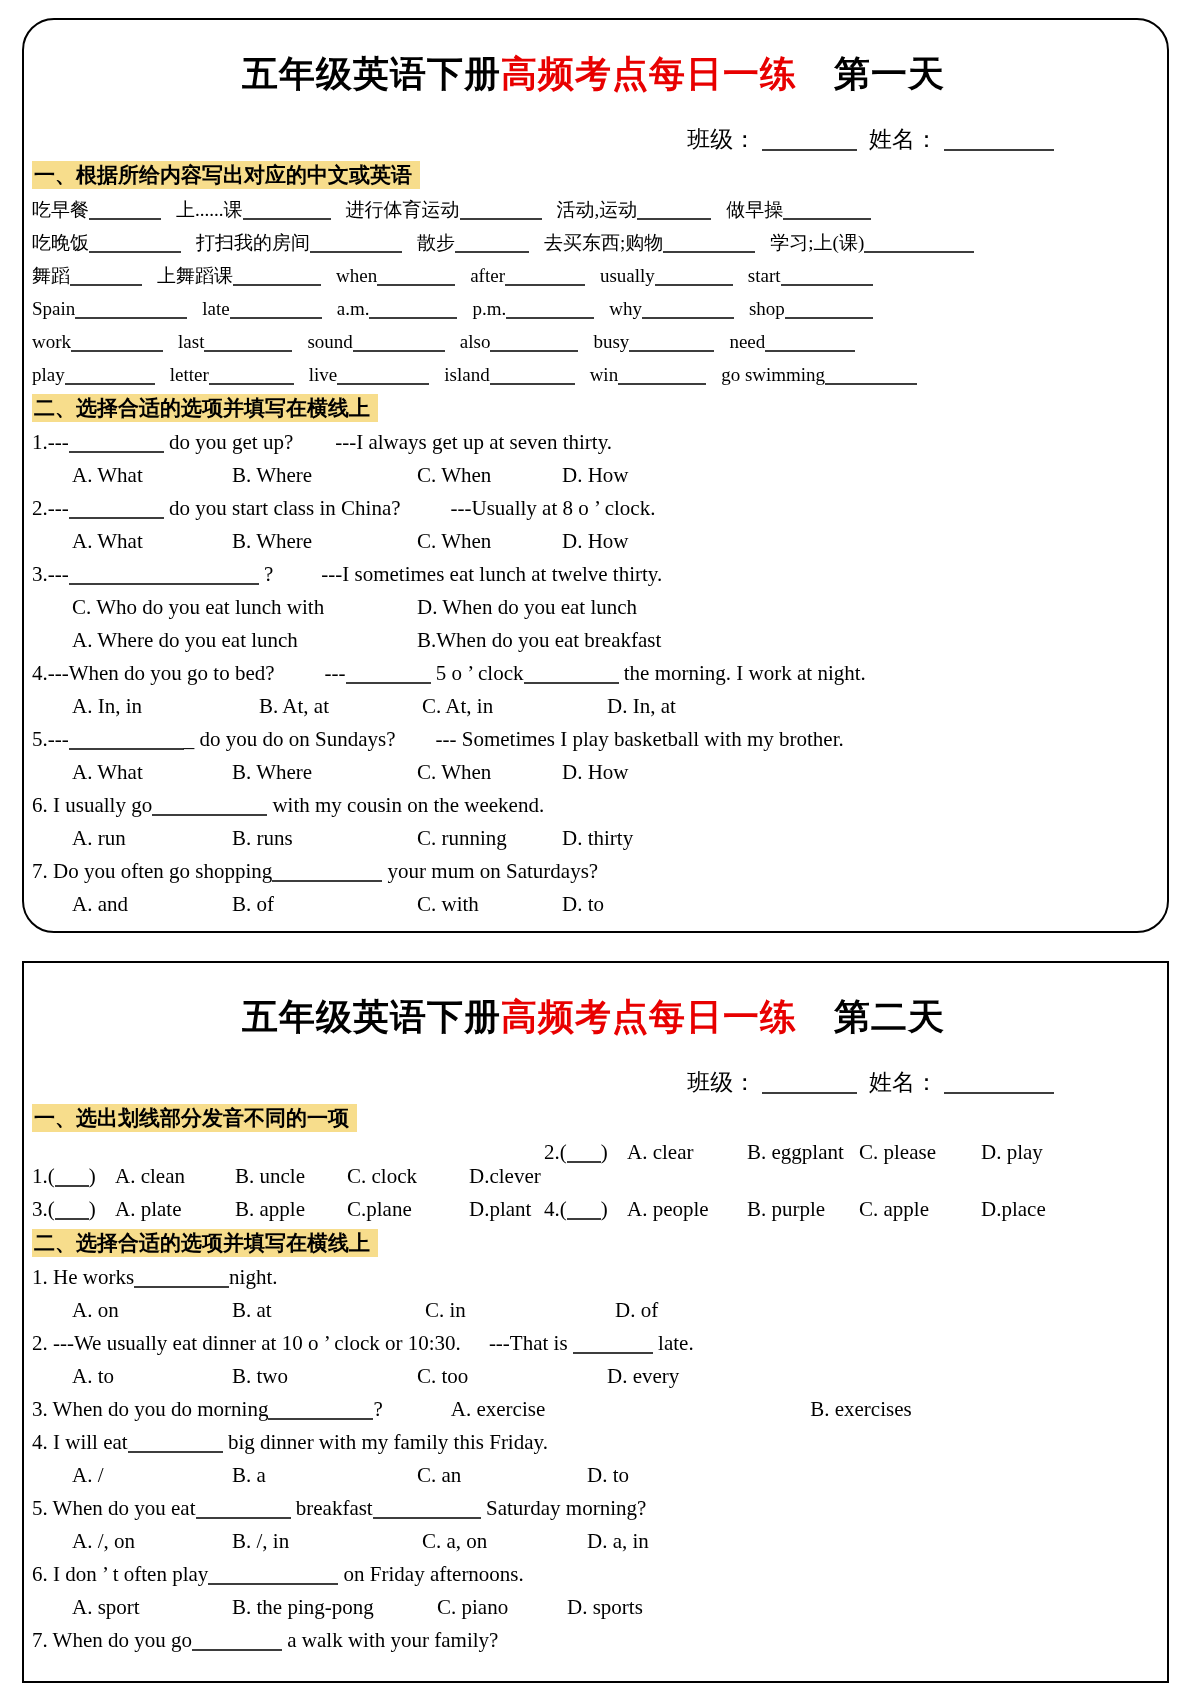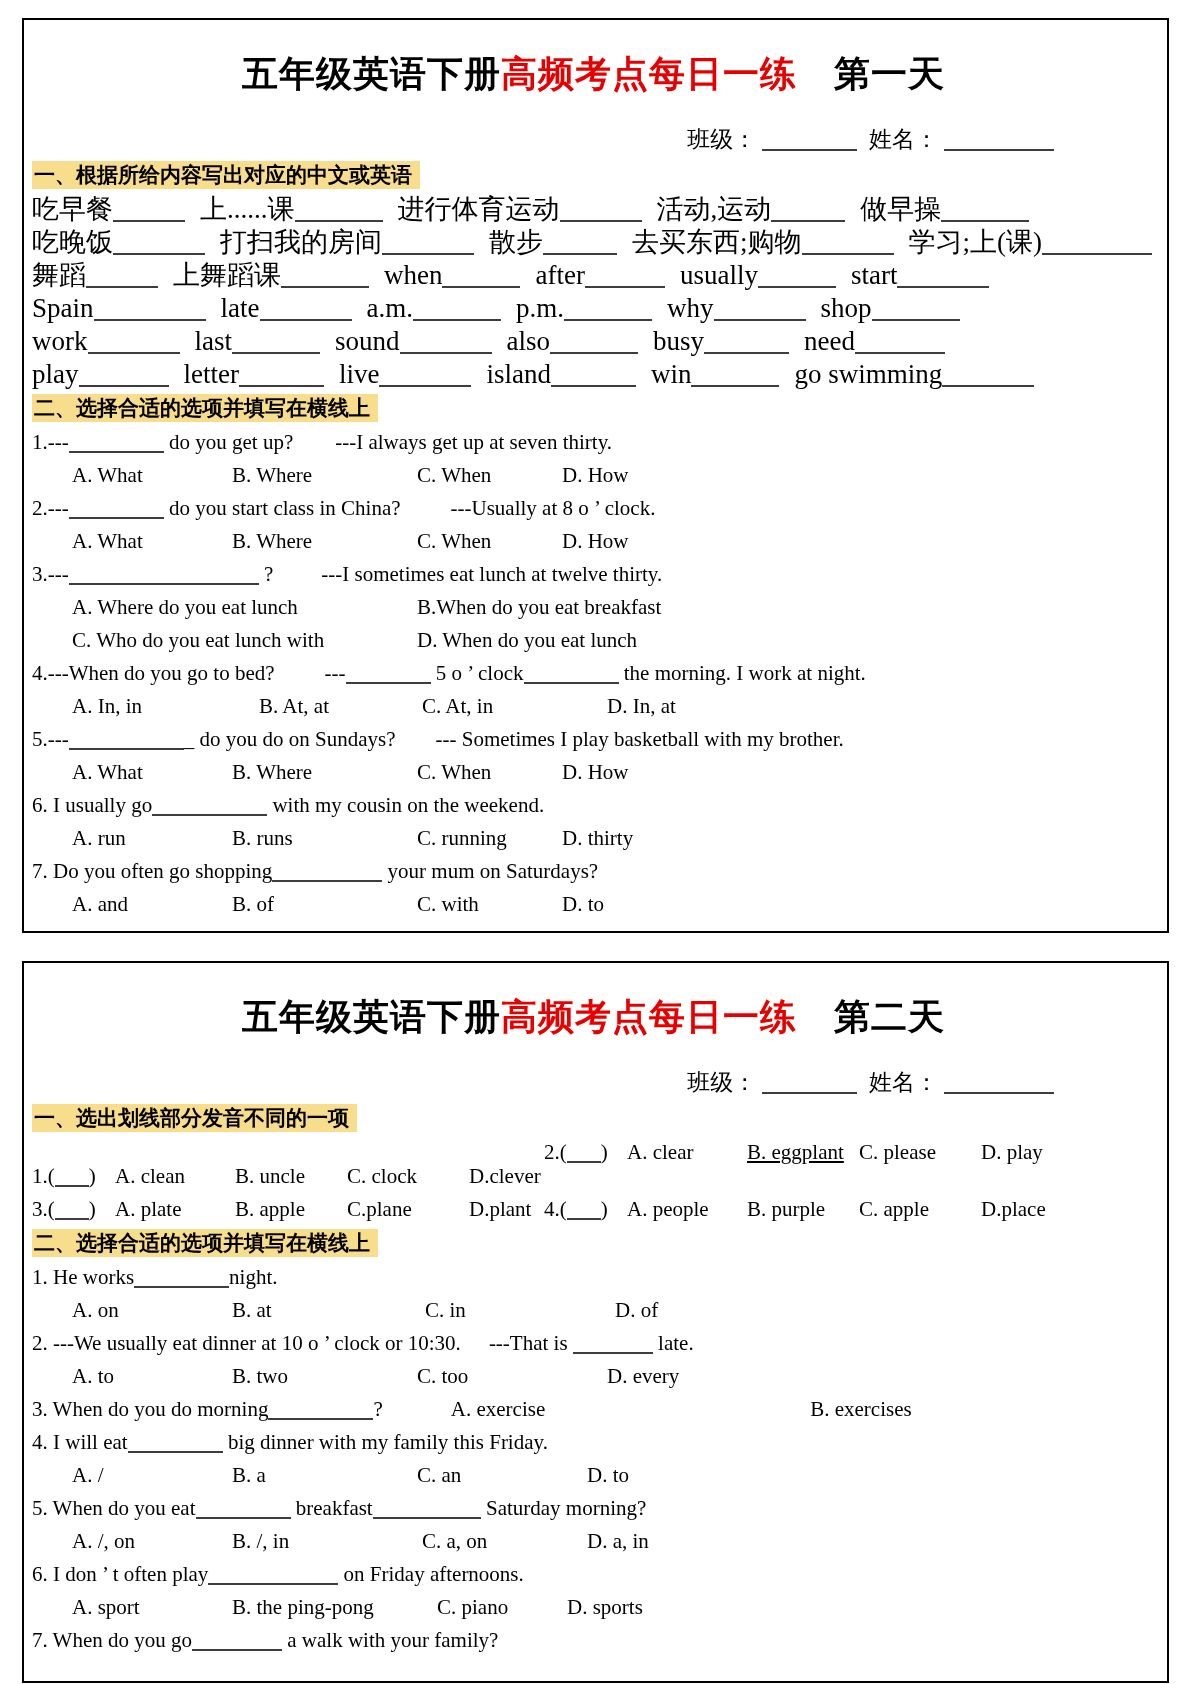--- a/index.html
+++ b/index.html
@@ -1,27 +1,27 @@
 <!DOCTYPE html>
 <html><head>
 <meta charset="utf-8">
 <style>
   html,body{margin:0;padding:0;background:#ffffff;}
   body{width:1191px;height:1684px;font-family:"Liberation Serif",serif;color:#000;overflow:hidden;}
   .page{padding:18px 22px;}
   .sheet{border:2px solid #000;padding:6px 12px 10px 8px;background:#fff;box-sizing:border-box;}
-  .sheet-day1{margin-bottom:28px;min-height:878px;}
+  .sheet-day1{margin-bottom:28px;min-height:878px;border-radius:32px;}
   .sheet-day2{min-height:722px;}
   .title{text-align:center;font-size:36px;font-weight:700;line-height:48px;letter-spacing:1px;white-space:nowrap;}
   .title .red{color:#e80000;}
   .idline{text-align:right;padding-right:95px;font-size:23px;line-height:36px;white-space:nowrap;}
   .idline .blank{margin:0 6px;}
   .sechead{font-size:21px;font-weight:700;line-height:33px;margin:1px 0;white-space:nowrap;}
   .hl{background:#f7dd8c;padding:2px 8px 2px 2px;}
-  .vrow{font-size:27px;line-height:33px;white-space:nowrap;}
+  .vrow{font-size:19px;line-height:33px;white-space:nowrap;}
   .vitem{margin-right:15px;}
   .blank{display:inline-block;border-bottom:2px solid #3d3d3d;height:14px;vertical-align:-4px;}
   .sp{display:inline-block;height:1px;}
   .stem,.opts{font-size:21px;line-height:33px;white-space:nowrap;}
   .opts{padding-left:40px;}
   .opt{display:inline-block;}
   .phrow{display:flex;font-size:21px;line-height:33px;white-space:nowrap;}
   .pgroup{flex:0 0 512px;}
   .pgroup .opt{margin-right:0;}
   .pgroup .first-opt{margin-left:14px;}
@@ -51,22 +51,22 @@
         <div class="question">
           <div class="stem"><span class="t">1.---</span><span class="blank" style="width: 95px;"></span><span class="t"> do you get up?</span><span class="sp" style="width: 42px;"></span><span class="t">---I always get up at seven thirty.</span></div>
           <div class="opts"><span class="opt" style="min-width: 160px;">A. What</span><span class="opt" style="min-width: 185px;">B. Where</span><span class="opt" style="min-width: 145px;">C. When</span><span class="opt">D. How</span></div>
         </div>
         <div class="question">
           <div class="stem"><span class="t">2.---</span><span class="blank" style="width: 95px;"></span><span class="t"> do you start class in China?</span><span class="sp" style="width: 50px;"></span><span class="t">---Usually at 8 o ’ clock.</span></div>
           <div class="opts"><span class="opt" style="min-width: 160px;">A. What</span><span class="opt" style="min-width: 185px;">B. Where</span><span class="opt" style="min-width: 145px;">C. When</span><span class="opt">D. How</span></div>
         </div>
         <div class="question">
           <div class="stem"><span class="t">3.---</span><span class="blank" style="width: 190px;"></span><span class="t"> ?</span><span class="sp" style="width: 48px;"></span><span class="t">---I sometimes eat lunch at twelve thirty.</span></div>
+          <div class="opts"><span class="opt" style="min-width: 345px;">C. Who do you eat lunch with</span><span class="opt">D. When do you eat lunch</span></div>
           <div class="opts"><span class="opt" style="min-width: 345px;">A. Where do you eat lunch</span><span class="opt">B.When do you eat breakfast</span></div>
-          <div class="opts"><span class="opt" style="min-width: 345px;">C. Who do you eat lunch with</span><span class="opt">D. When do you eat lunch</span></div>
         </div>
         <div class="question">
           <div class="stem"><span class="t">4.---When do you go to bed?</span><span class="sp" style="width: 50px;"></span><span class="t">---</span><span class="blank" style="width: 85px;"></span><span class="t"> 5 o ’ clock</span><span class="blank" style="width: 95px;"></span><span class="t"> the morning. I work at night.</span></div>
           <div class="opts"><span class="opt" style="min-width: 187px;">A. In, in</span><span class="opt" style="min-width: 163px;">B. At, at</span><span class="opt" style="min-width: 185px;">C. At, in</span><span class="opt">D. In, at</span></div>
         </div>
         <div class="question">
           <div class="stem"><span class="t">5.---</span><span class="blank" style="width: 115px;"></span><span class="t">_ do you do on Sundays?</span><span class="sp" style="width: 40px;"></span><span class="t">--- Sometimes I play basketball with my brother.</span></div>
           <div class="opts"><span class="opt" style="min-width: 160px;">A. What</span><span class="opt" style="min-width: 185px;">B. Where</span><span class="opt" style="min-width: 145px;">C. When</span><span class="opt">D. How</span></div>
         </div>
         <div class="question">
@@ -83,21 +83,21 @@
   <section class="sheet sheet-day2">
     <h1 class="title"><span>五年级英语下册</span><span class="red">高频考点每日一练</span><span>　第二天</span></h1>
     <div class="idline">
       <span>班级：</span><span class="blank" style="width:95px"></span>
       <span>姓名：</span><span class="blank" style="width:110px"></span>
     </div>
     <div class="sechead"><span class="hl">一、选出划线部分发音不同的一项</span></div>
     <div id="d2-phonics">
         <div class="phrow">
           <span class="pgroup"><span class="t">1.(</span><span class="blank" style="width: 34px;"></span><span class="t">) </span><span class="opt first-opt" style="min-width: 120px; margin-top: 24px;">A. clean</span><span class="opt" style="min-width: 112px;">B. uncle</span><span class="opt" style="min-width: 122px;">C. clock</span><span class="opt">D.clever</span></span>
-          <span class="pgroup"><span class="t">2.(</span><span class="blank" style="width: 34px;"></span><span class="t">) </span><span class="opt first-opt" style="min-width: 120px;">A. clear</span><span class="opt" style="min-width: 112px; text-decoration: underline;">B. eggplant</span><span class="opt" style="min-width: 122px;">C. please</span><span class="opt">D. play</span></span>
+          <span class="pgroup"><span class="t">2.(</span><span class="blank" style="width: 34px;"></span><span class="t">) </span><span class="opt first-opt" style="min-width: 120px;">A. clear</span><span class="opt" style="min-width: 112px;">B. eggplant</span><span class="opt" style="min-width: 122px;">C. please</span><span class="opt">D. play</span></span>
         </div>
         <div class="phrow">
           <span class="pgroup"><span class="t">3.(</span><span class="blank" style="width: 34px;"></span><span class="t">) </span><span class="opt first-opt" style="min-width: 120px;">A. plate</span><span class="opt" style="min-width: 112px;">B. apple</span><span class="opt" style="min-width: 122px;">C.plane</span><span class="opt">D.plant</span></span>
           <span class="pgroup"><span class="t">4.(</span><span class="blank" style="width: 34px;"></span><span class="t">) </span><span class="opt first-opt" style="min-width: 120px;">A. people</span><span class="opt" style="min-width: 112px;">B. purple</span><span class="opt" style="min-width: 122px;">C. apple</span><span class="opt">D.place</span></span>
         </div>
       </div>
     <div class="sechead"><span class="hl">二、选择合适的选项并填写在横线上</span></div>
     <div id="d2-questions">
         <div class="question">
           <div class="stem"><span class="t">1. He works</span><span class="blank" style="width: 95px;"></span><span class="t">night.</span></div>

